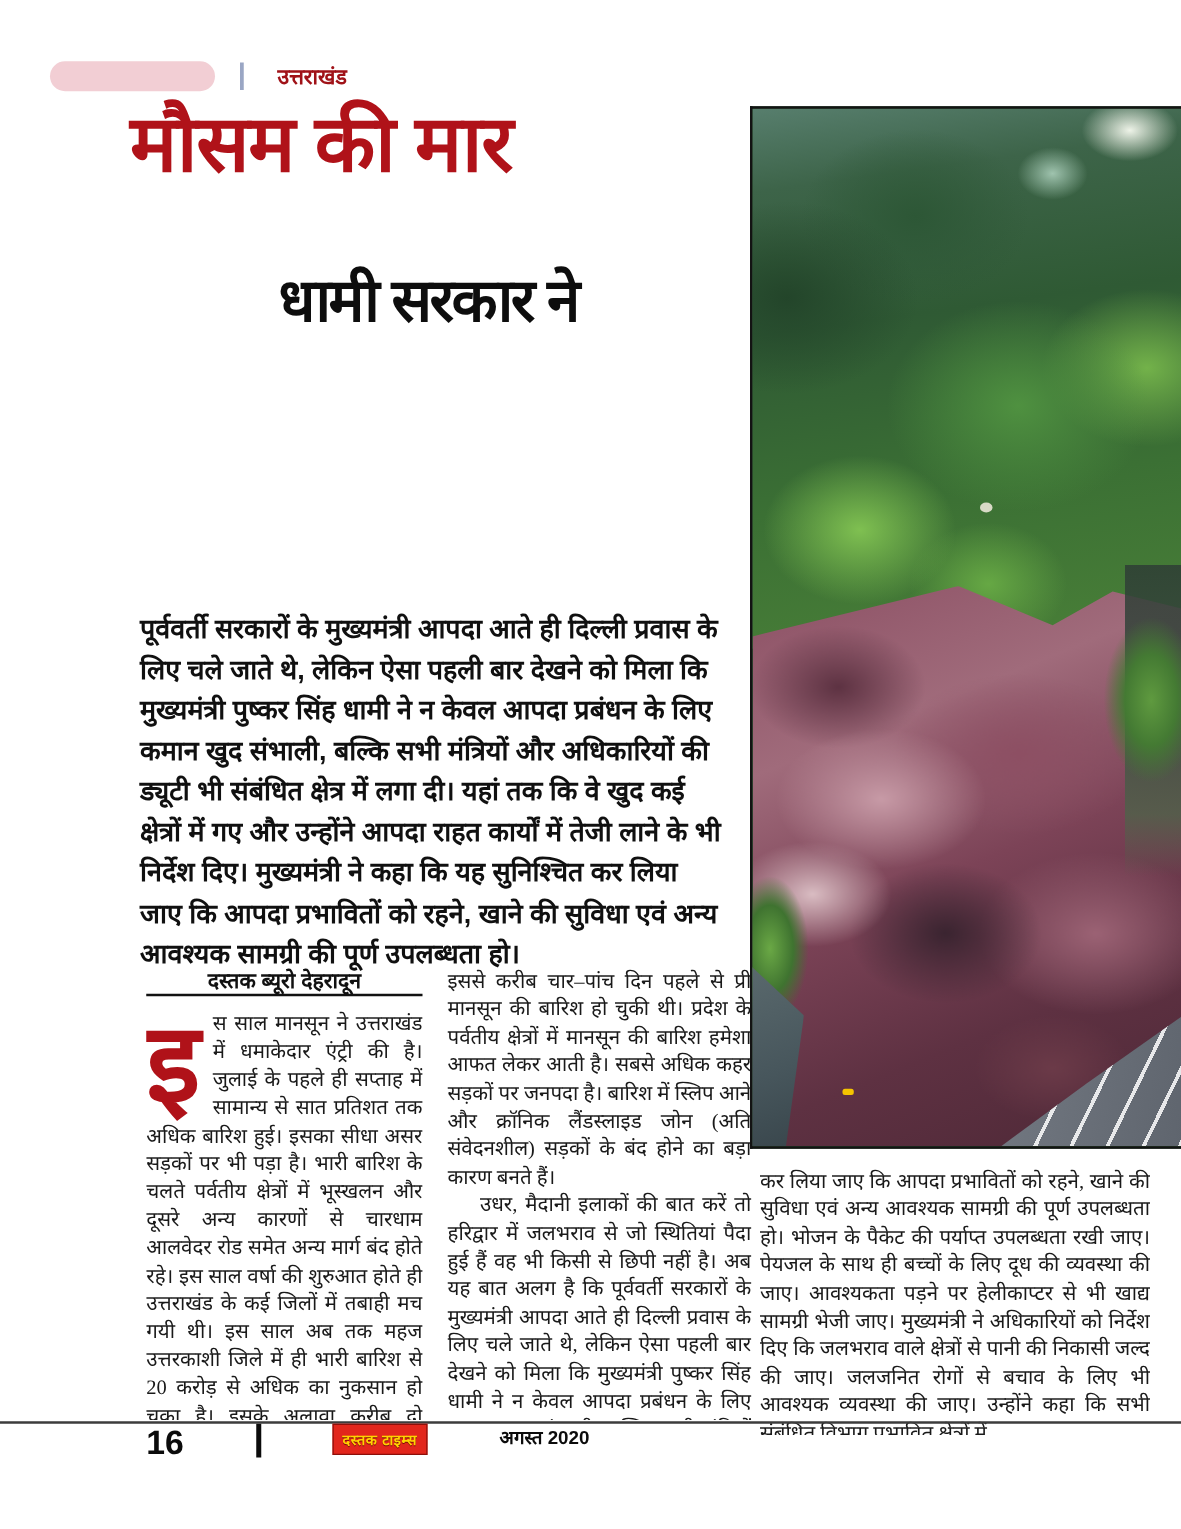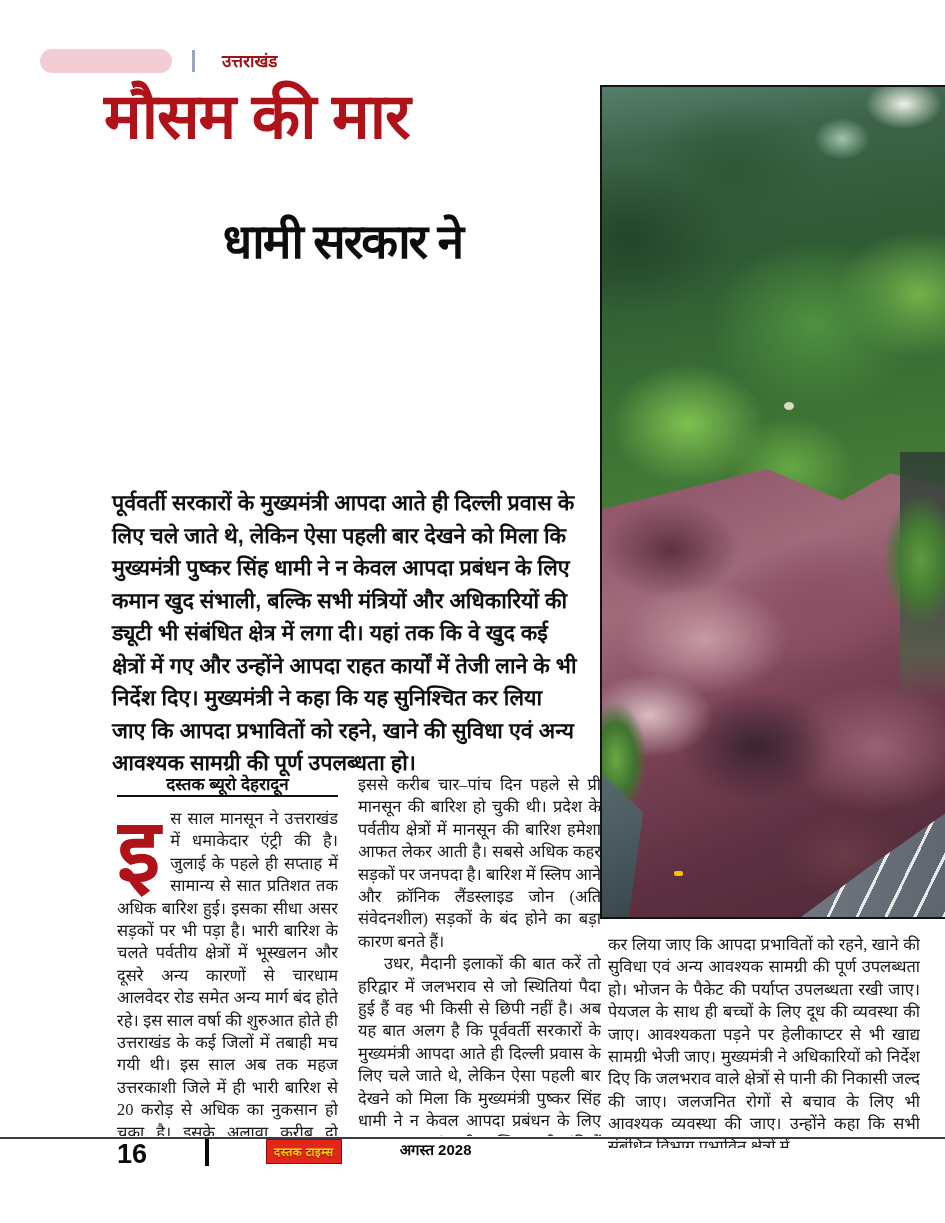--- a/index.html
+++ b/index.html
@@ -138,16 +138,16 @@
     <div class="ph-layer ph-grey-left"></div>
     <div class="ph-layer ph-road"></div>
     <div class="ph-layer ph-yellow-dot"></div>
   </div>
 
   <div class="footer-rule"></div>
   <div class="footer">
     <span class="page-number">16</span>
     <span class="footer-bar"></span>
     <span class="logo-badge">दस्तक टाइम्स</span>
-    <span class="issue-date">अगस्त 2028</span>
+    <span class="issue-date">अगस्त 2020</span>
   </div>
 
 </div>
 
 </body></html>

